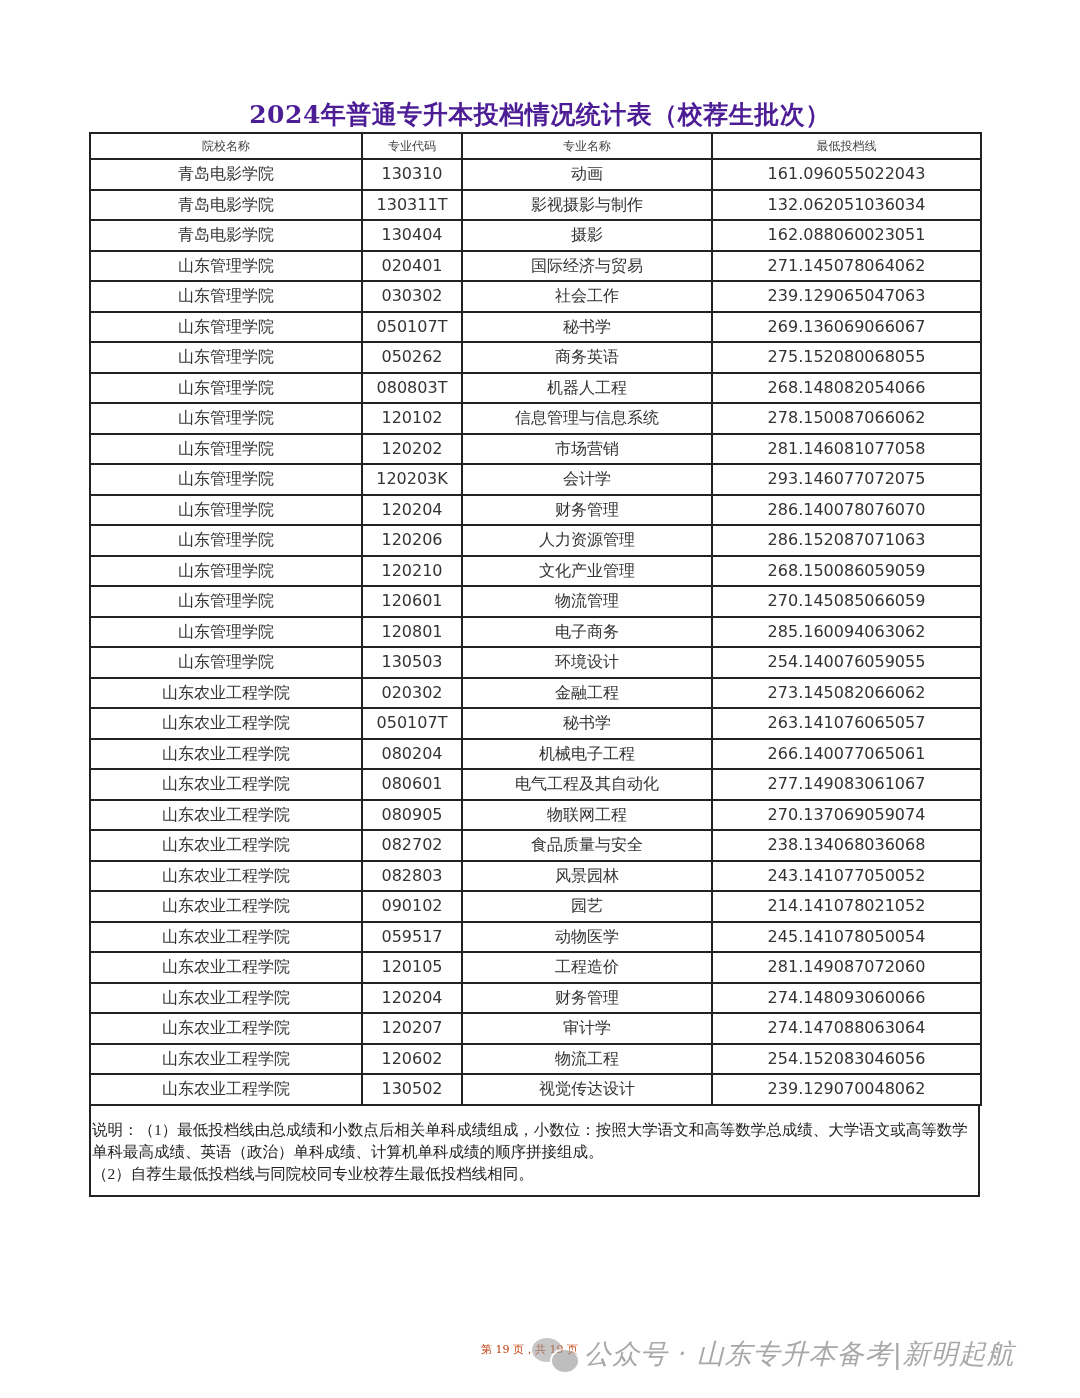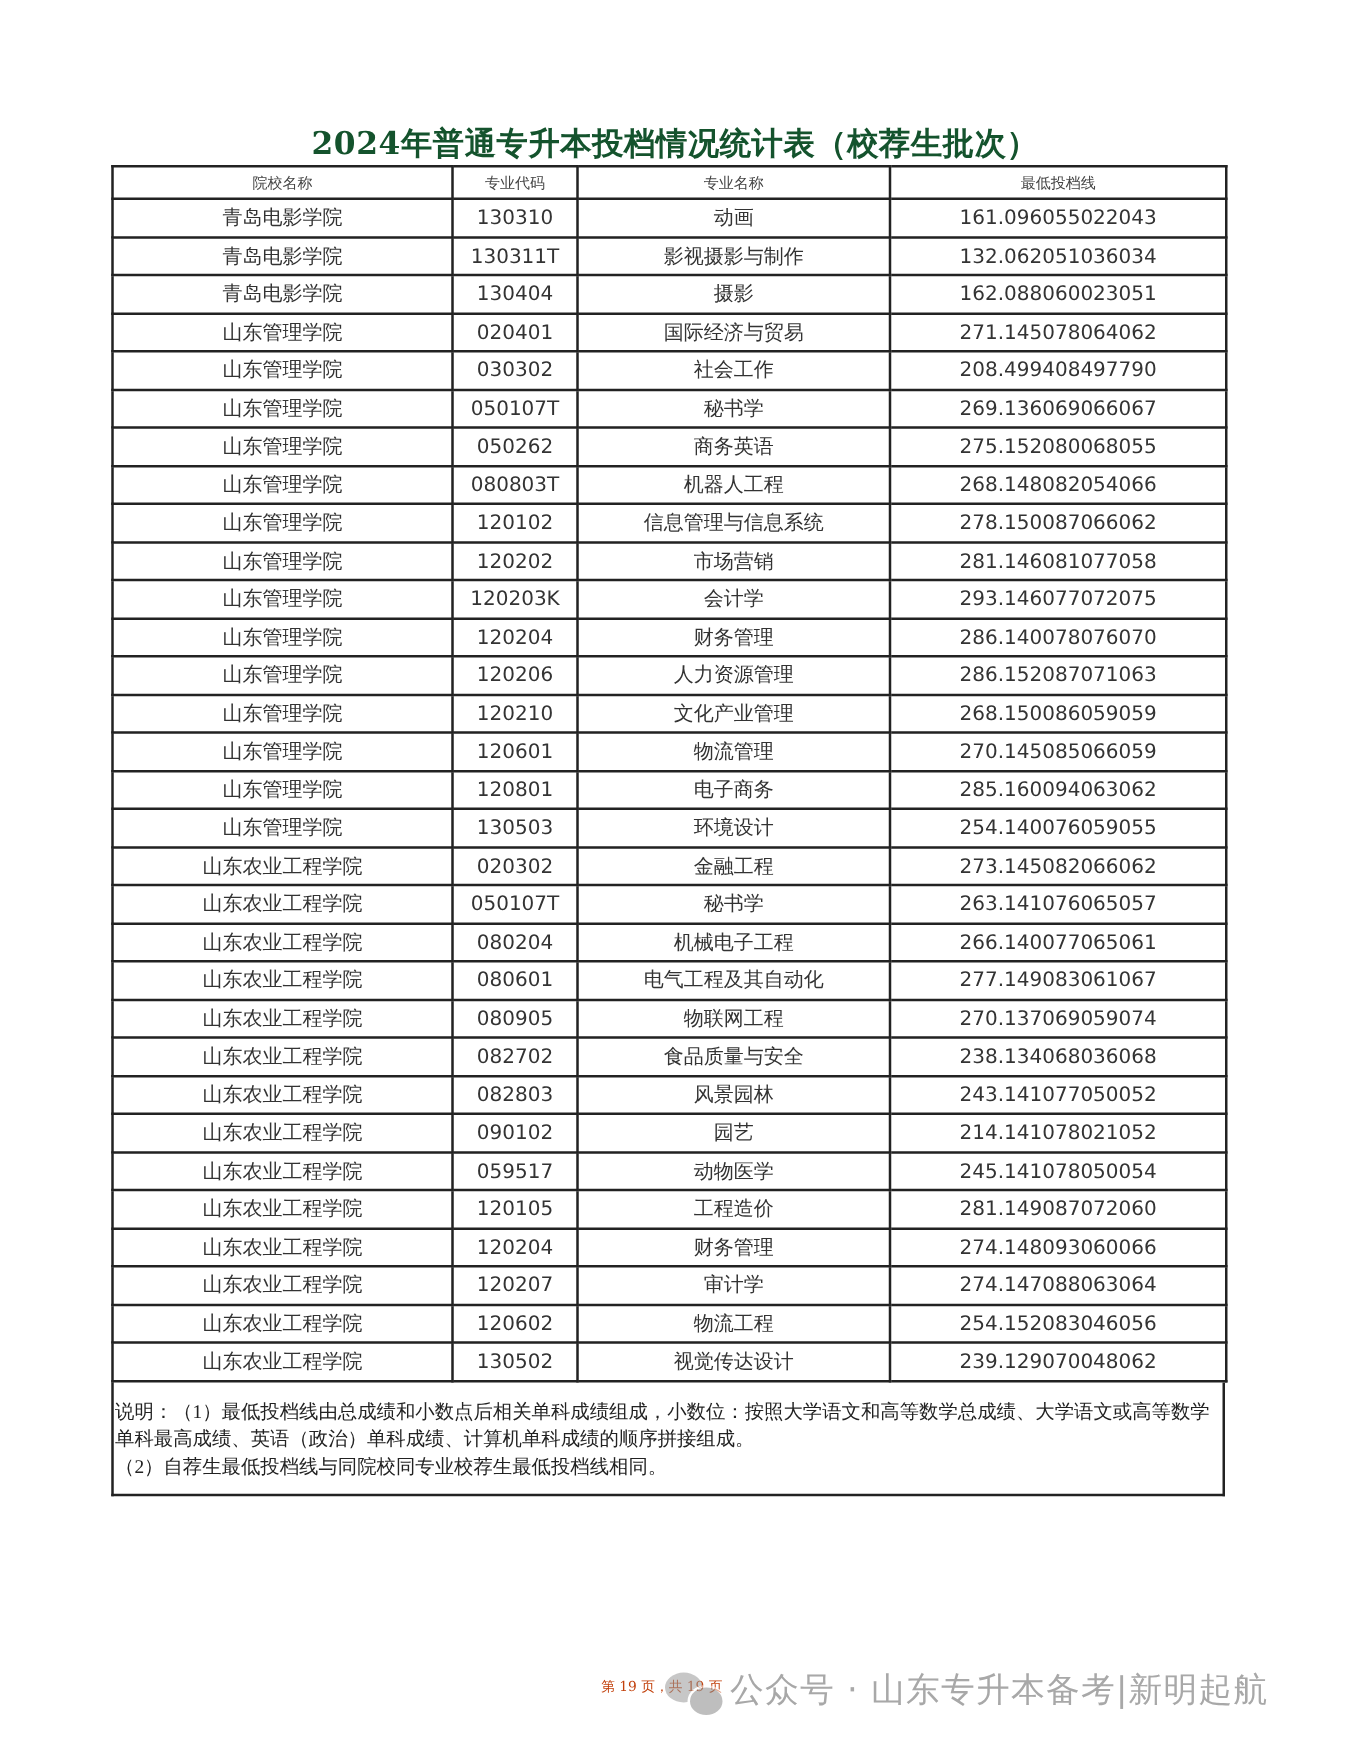--- a/index.html
+++ b/index.html
@@ -18,21 +18,21 @@
     .page-title {
       position: absolute;
       left: 0;
       width: 1080px;
       top: 98px;
       text-align: center;
       font-family: "DejaVu Serif", "Liberation Serif", serif;
       font-weight: bold;
       font-size: 25px;
       line-height: 34px;
-      color: #14532d;
+      color: #4c1d95;
       letter-spacing: 0.5px;
     }
     .table-wrap {
       position: absolute;
       left: 89px;
       top: 132px;
       width: 891px;
     }
     table.data-table {
       border-collapse: collapse;
@@ -104,21 +104,23 @@
       top: 2px;
       font-size: 11px;
       color: #c2410c;
       font-family: "DejaVu Serif", "Liberation Serif", serif;
     }
     .watermark {
       position: absolute;
       left: 530px;
       top: -6px;
       display: flex;
+      align-items: center;
       gap: 6px;
+      font-style: italic;
     }
     .wechat-icon {
       position: relative;
       width: 48px;
       height: 40px;
       opacity: 0.55;
     }
     .wechat-icon .bubble1 {
       position: absolute;
       left: 2px; top: 4px;
@@ -185,21 +187,21 @@
         <tr>
           <td>山东管理学院</td>
           <td class="num">020401</td>
           <td>国际经济与贸易</td>
           <td class="num">271.145078064062</td>
         </tr>
         <tr>
           <td>山东管理学院</td>
           <td class="num">030302</td>
           <td>社会工作</td>
-          <td class="num">208.499408497790</td>
+          <td class="num">239.129065047063</td>
         </tr>
         <tr>
           <td>山东管理学院</td>
           <td class="num">050107T</td>
           <td>秘书学</td>
           <td class="num">269.136069066067</td>
         </tr>
         <tr>
           <td>山东管理学院</td>
           <td class="num">050262</td>

